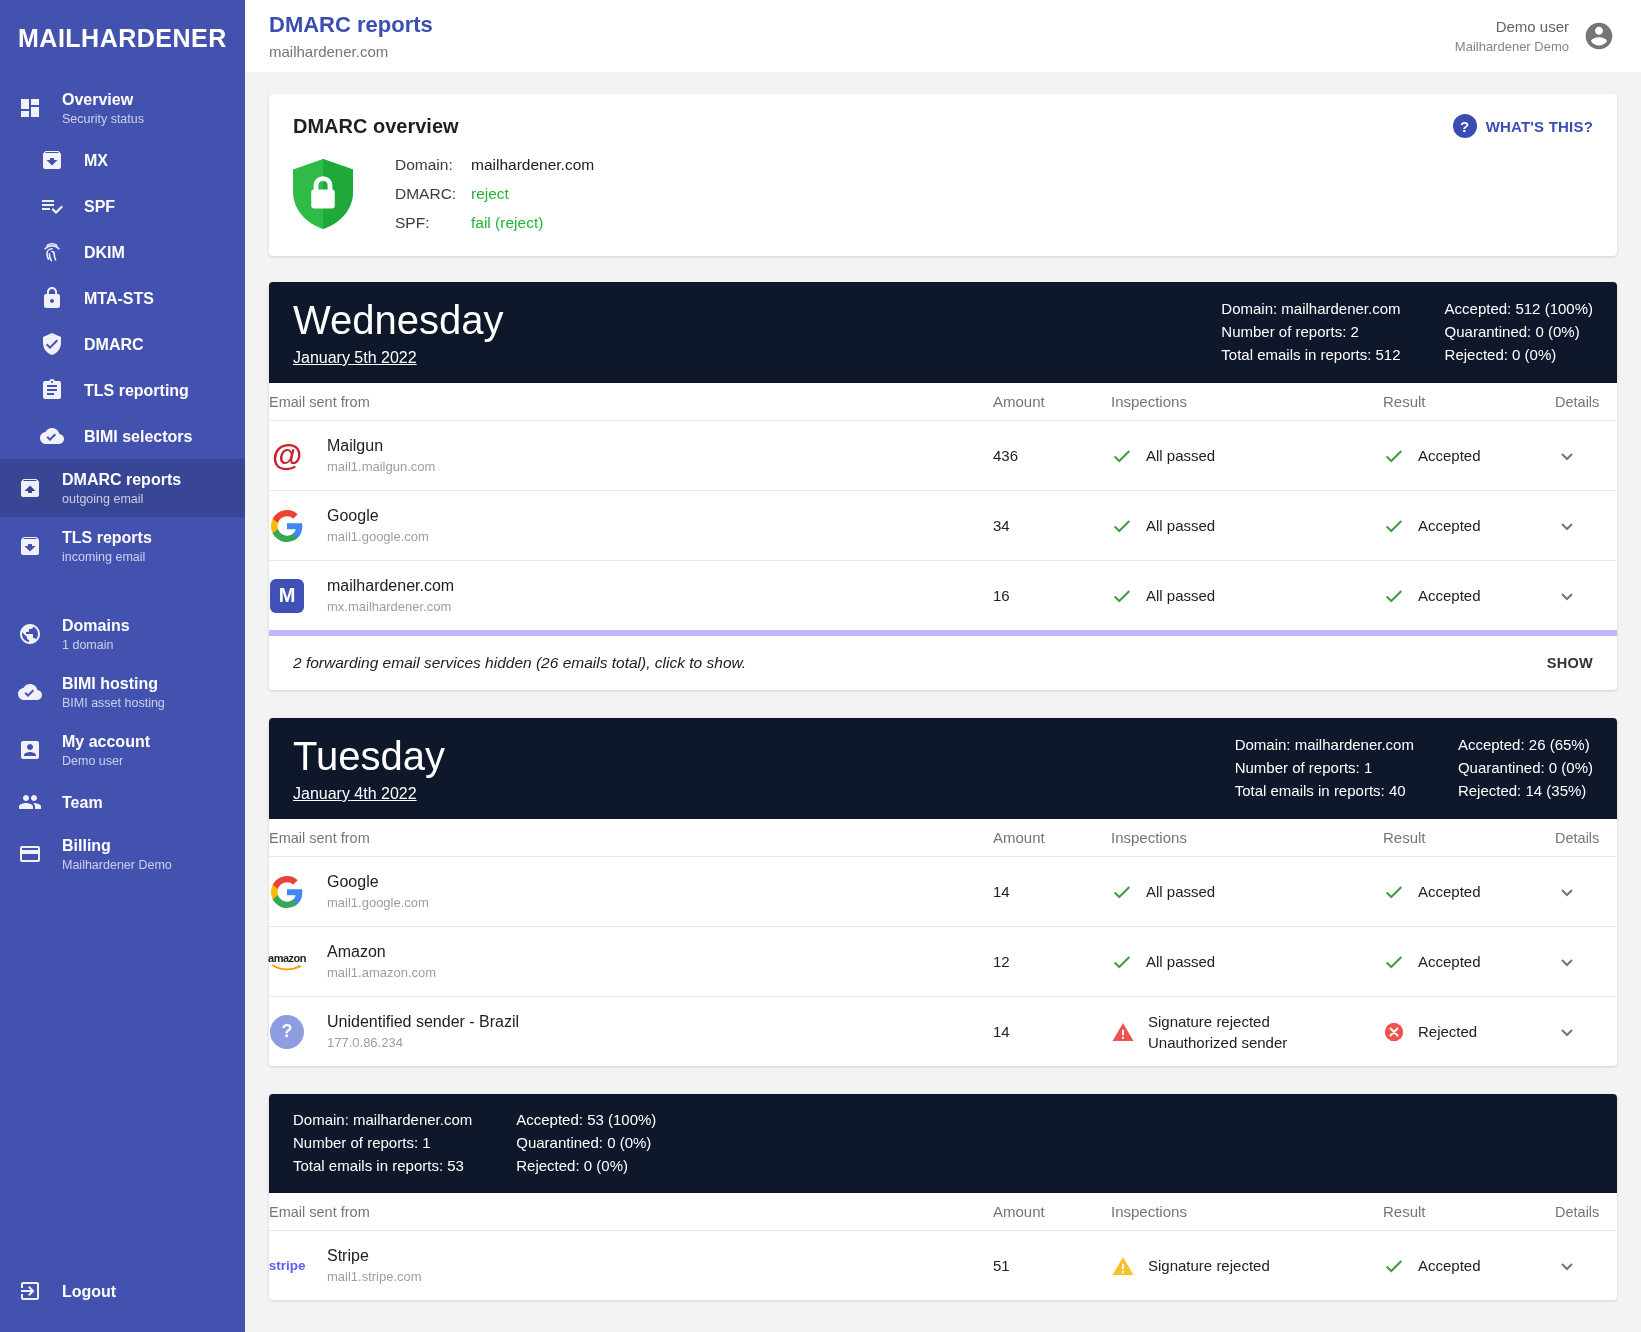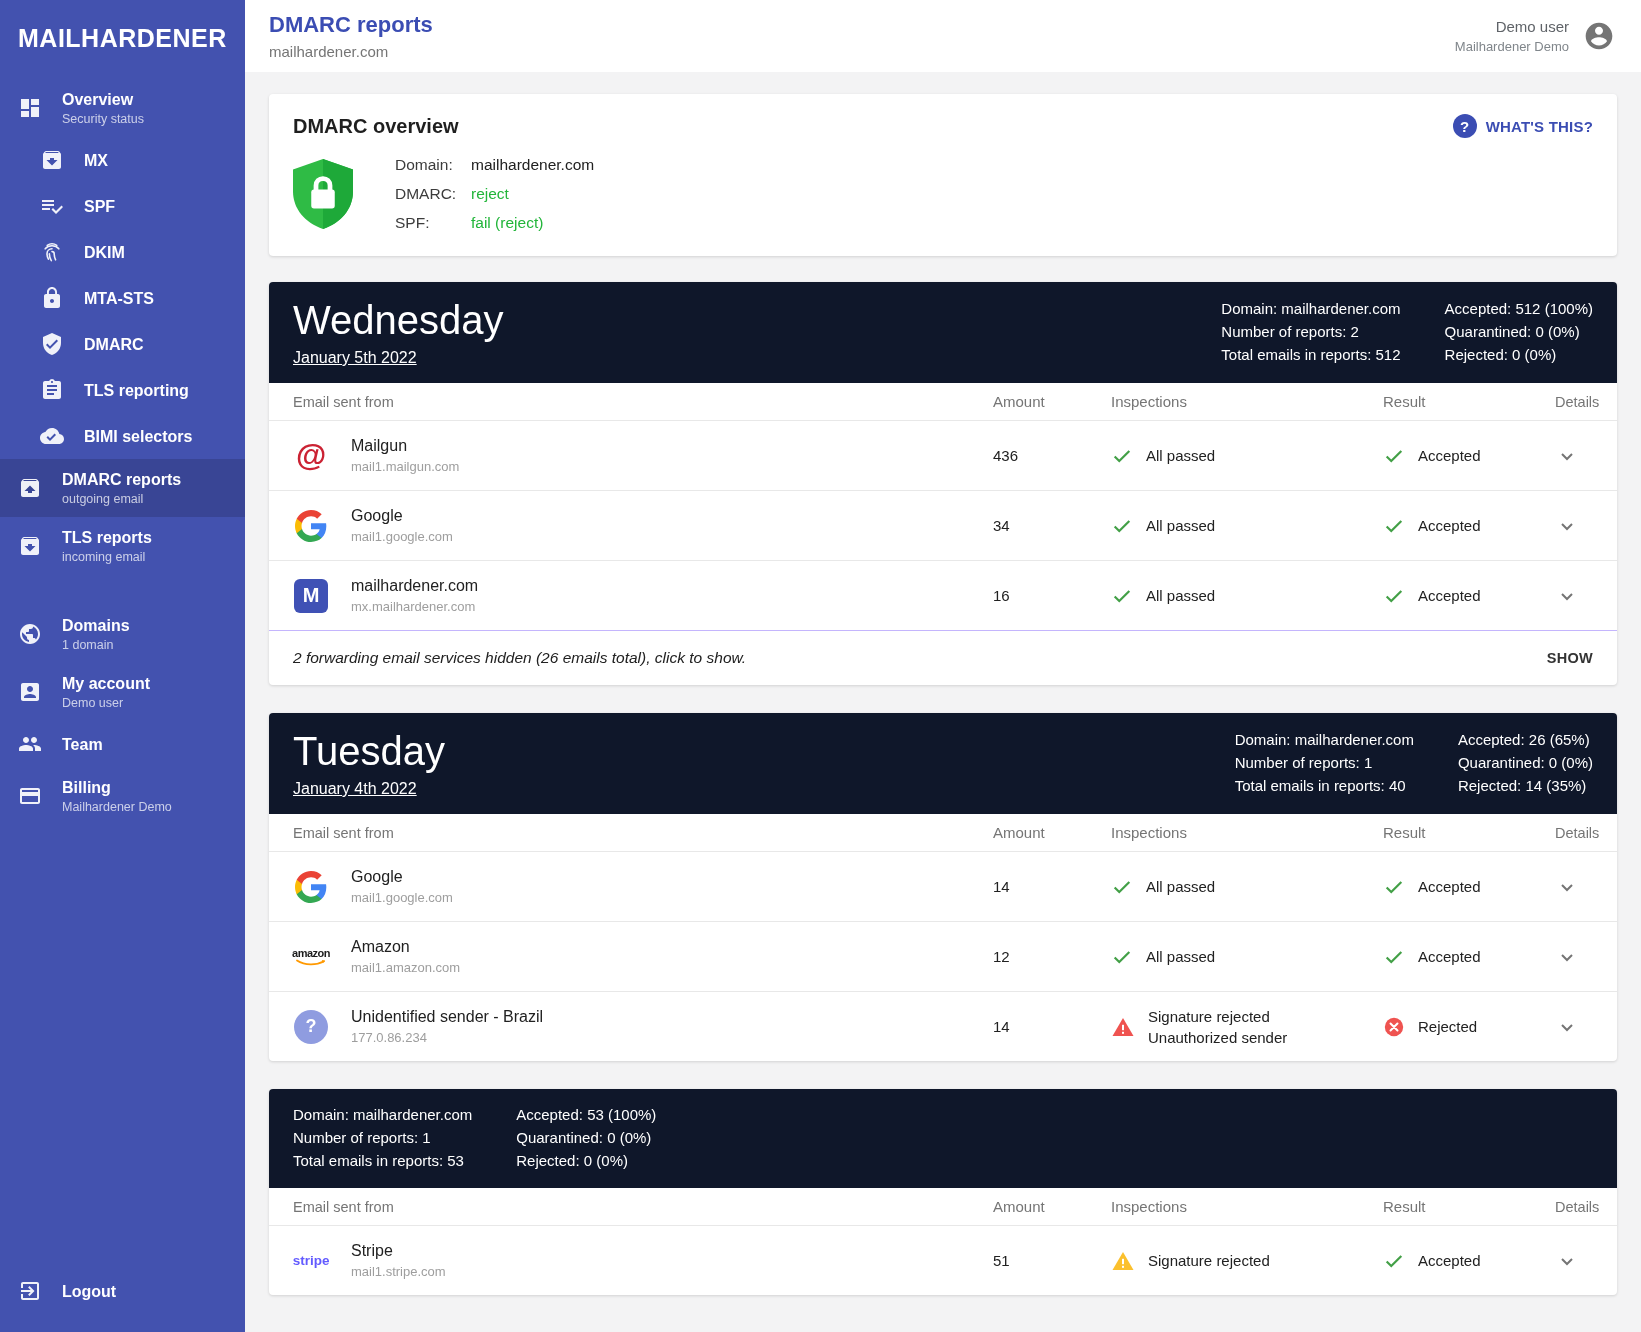--- a/index.html
+++ b/index.html
@@ -52,39 +52,39 @@
   .day-card { margin-bottom:28px; }
   .day-header { background:#0f172a; border-radius:4px 4px 0 0; color:#fff; display:flex; justify-content:space-between; padding:14px 24px 16px; }
   .day-title { font-size:40px; font-weight:normal; line-height:48px; }
   .day-date { font-size:16px; margin-top:5px;text-decoration:underline; }
   .day-stats { display:flex; gap:44px; align-self:center; }
   .stats-col div { font-size:15px; line-height:23px; }
 
   .thead, .trow { display:flex; align-items:center; }
   .thead { height:37px; color:#757575; font-size:14.5px; }
   .trow { height:70px; border-top:1px solid #e8e8e8; }
-  .c-service { flex:1; display:flex; align-items:center; gap:22px; padding-left:24px; }
+  .c-service { flex:1; display:flex; align-items:center; gap:22px; }
   .c-amount { width:118px; font-size:15px; }
   .c-insp { width:272px; display:flex; align-items:center; gap:13px; font-size:15px; }
   .insp-lines span { display:block; line-height:21px; }
   .c-result { width:172px; display:flex; align-items:center; gap:13px; font-size:15px; }
   .c-details { width:62px; display:flex; justify-content:flex-start; }
   .chev { width:24px; height:24px; cursor:pointer; }
   .svc-name { font-size:16px; }
   .svc-host { font-size:13px; color:#9e9e9e; margin-top:4px; }
   .svc-icon { width:36px; min-width:36px; height:36px; display:flex; align-items:center; justify-content:center; }
 
   .icon-mailgun { color:#cb2233; font-size:31px; font-weight:bold; line-height:36px; }
   .icon-mh { width:34px; height:34px; border-radius:6px; background:#3f51b5; color:#fff; font-weight:bold; font-size:20px; display:flex; align-items:center; justify-content:center; }
   .icon-unknown { width:34px; height:34px; border-radius:50%; background:#8f9ce0; color:#fff; font-weight:bold; font-size:18px; display:flex; align-items:center; justify-content:center; }
   .icon-amazon { display:flex; flex-direction:column; align-items:center; }
   .amazon-word { font-size:11px; font-weight:bold; color:#1d1d1d; letter-spacing:-.5px; }
   .icon-stripe { color:#635bff; font-size:13.5px; font-weight:bold; }
 
-  .hidden-row { border-top:1px solid #c4b5fd; display:flex; justify-content:space-between; align-items:center; padding:18px 24px; }
+  .hidden-row { border-top:6px solid #c4b5fd; display:flex; justify-content:space-between; align-items:center; padding:18px 24px; }
   .hidden-note { font-style:italic; font-size:15.5px; color:#212121; }
   .show-btn { font-size:14.5px; font-weight:bold; color:#333; letter-spacing:.3px; cursor:pointer; }
 </style>
 </head>
 <body>
 
 <nav class="sidebar">
   <div class="logo">MAILHARDENER</div>
 
   <div class="side-item">
@@ -177,20 +177,29 @@
   <div class="side-item">
     <svg class="si" viewBox="0 0 24 24">
         <path fill="currentColor" d="M12 2C6.48 2 2 6.48 2 12s4.48 10 10 10 10-4.48 10-10S17.52 2 12 2zm-1 17.93c-3.95-.49-7-3.85-7-7.93 0-.62.08-1.21.21-1.79L9 15v1c0 1.1.9 2 2 2v1.93zm6.9-2.54c-.26-.81-1-1.39-1.9-1.39h-1v-3c0-.55-.45-1-1-1H8v-2h2c.55 0 1-.45 1-1V7h2c1.1 0 2-.9 2-2v-.41c2.93 1.19 5 4.06 5 7.41 0 2.08-.8 3.97-2.1 5.39z"></path>
       </svg>
     <div>
         <div class="side-label">Domains</div>
     <div class="side-sub">1 domain</div>
       </div>
   </div>
 
+  <div class="side-item">
+    <svg class="si" viewBox="0 0 24 24">
+        <path fill="currentColor" d="M19.35 10.04C18.67 6.59 15.64 4 12 4 9.11 4 6.6 5.64 5.35 8.04 2.34 8.36 0 10.91 0 14c0 3.31 2.69 6 6 6h13c2.76 0 5-2.24 5-5 0-2.64-2.05-4.78-4.65-4.96zM10 17l-3.5-3.5 1.41-1.41L10 14.17l4.59-4.58L16 11l-6 6z"></path>
+      </svg>
+    <div>
+        <div class="side-label">BIMI hosting</div>
+    <div class="side-sub">BIMI asset hosting</div>
+      </div>
+  </div>
 
   <div class="side-item">
     <svg class="si" viewBox="0 0 24 24">
         <path fill="currentColor" d="M3 5v14c0 1.1.9 2 2 2h14c1.1 0 2-.9 2-2V5c0-1.1-.9-2-2-2H5c-1.1 0-2 .9-2 2zm12 4c0 1.66-1.34 3-3 3s-3-1.34-3-3 1.34-3 3-3 3 1.34 3 3zm-9 8c0-2 4-3.1 6-3.1s6 1.1 6 3.1v1H6v-1z"></path>
       </svg>
     <div>
         <div class="side-label">My account</div>
     <div class="side-sub">Demo user</div>
       </div>
   </div>

